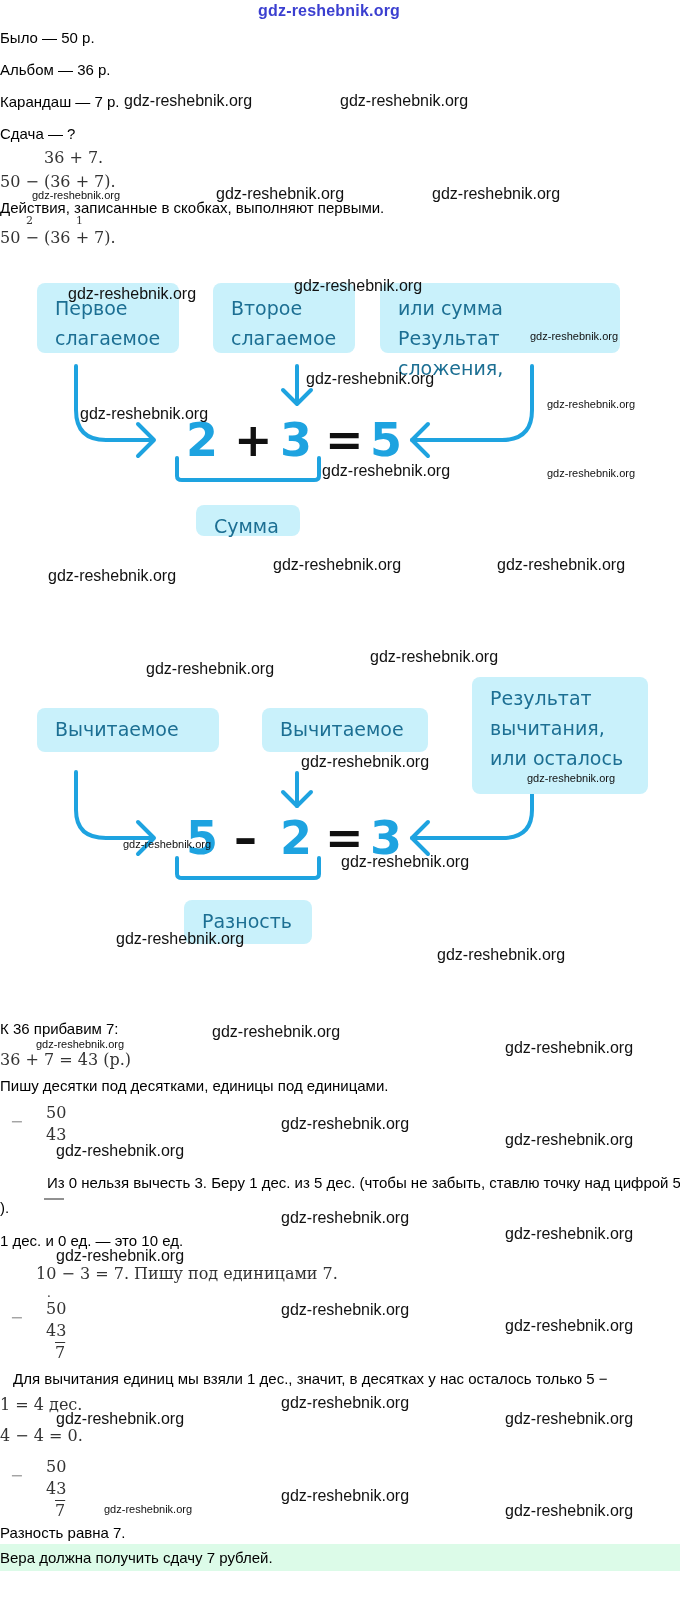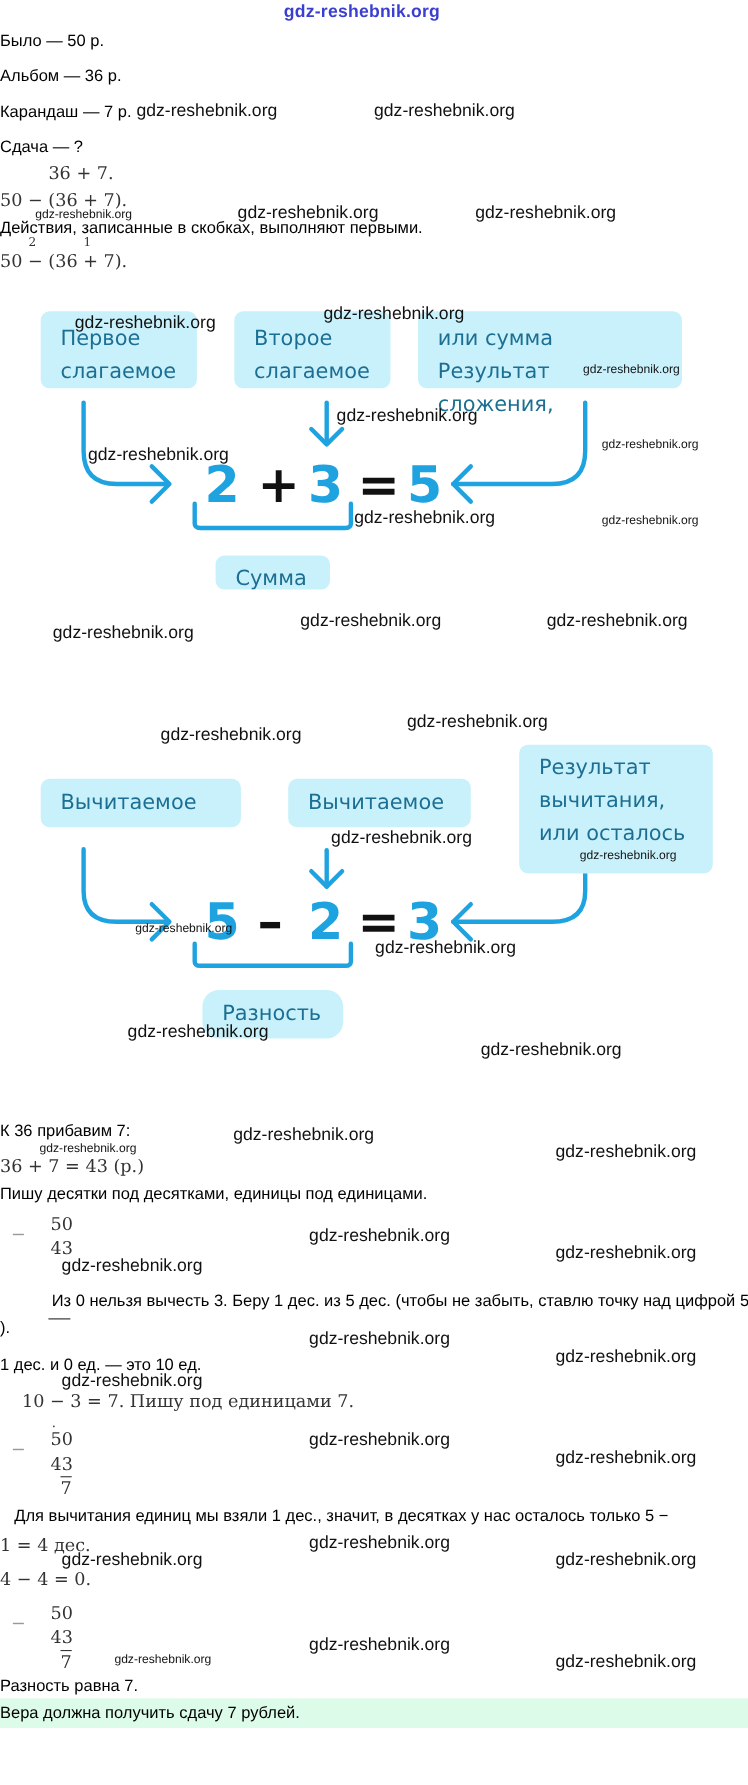--- a/index.html
+++ b/index.html
@@ -118,21 +118,21 @@
   <div>вычитания,</div>
   <div>или осталось</div>
 </div>
 
 <div class="big blue" style="left:186px;top:813px;">5</div>
 <div class="big black" style="left:234px;top:813px;">–</div>
 <div class="big blue" style="left:280px;top:813px;">2</div>
 <div class="big black" style="left:325px;top:813px;">=</div>
 <div class="big blue" style="left:370px;top:813px;">3</div>
 
-<div class="box" style="left:184px;top:900px;width:128px;height:44px;padding:6px 18px;border-radius:15px;">
+<div class="box" style="left:184px;top:900px;width:128px;height:44px;padding:6px 18px;">
   <div>Разность</div>
 </div>
 
 <div class="abs wm" style="left:146px;top:660px;">gdz-reshebnik.org</div>
 <div class="abs wm" style="left:370px;top:648px;">gdz-reshebnik.org</div>
 <div class="abs wm-sm" style="left:527px;top:772px;">gdz-reshebnik.org</div>
 <div class="abs wm" style="left:301px;top:753px;">gdz-reshebnik.org</div>
 <div class="abs wm-sm" style="left:123px;top:838px;">gdz-reshebnik.org</div>
 <div class="abs wm" style="left:341px;top:853px;">gdz-reshebnik.org</div>
 <div class="abs wm" style="left:116px;top:930px;">gdz-reshebnik.org</div>
@@ -151,21 +151,21 @@
 <div class="abs wm" style="left:56px;top:1142px;">gdz-reshebnik.org</div>
 <div class="abs wm" style="left:281px;top:1115px;">gdz-reshebnik.org</div>
 <div class="abs wm" style="left:505px;top:1131px;">gdz-reshebnik.org</div>
 
 <div class="abs txt" style="left:0;top:1174px;padding-left:47px;">Из 0 нельзя вычесть 3. Беру 1 дес. из 5 дес. (чтобы не забыть, ставлю точку над цифрой 5</div>
 <div class="abs txt" style="left:0;top:1199px;">).</div>
 <div class="abs wm" style="left:281px;top:1209px;">gdz-reshebnik.org</div>
 <div class="abs wm" style="left:505px;top:1225px;">gdz-reshebnik.org</div>
 <div class="abs txt" style="left:0;top:1232px;">1 дес. и 0 ед. — это 10 ед.</div>
 <div class="abs wm" style="left:56px;top:1247px;">gdz-reshebnik.org</div>
-<div class="abs math" style="left:0;top:1264px;padding-left:20px;">10 − 3 = 7. Пишу под единицами 7.</div>
+<div class="abs math" style="left:16px;top:1264px;padding-left:20px;">10 − 3 = 7. Пишу под единицами 7.</div>
 
 <div class="col" style="left:47px;top:1282px;font-size:12px;">.</div>
 <div class="minus" style="left:10px;top:1308px;">−</div>
 <div class="col" style="left:46px;top:1298px;">50</div>
 <div class="col" style="left:46px;top:1320px;">43</div>
 <div class="col" style="left:55px;top:1342px;text-decoration:overline;">7</div>
 <div class="abs wm" style="left:281px;top:1301px;">gdz-reshebnik.org</div>
 <div class="abs wm" style="left:505px;top:1317px;">gdz-reshebnik.org</div>
 
 <div class="abs txt" style="left:13px;top:1370px;">Для вычитания единиц мы взяли 1 дес., значит, в десятках у нас осталось только 5 −</div>

